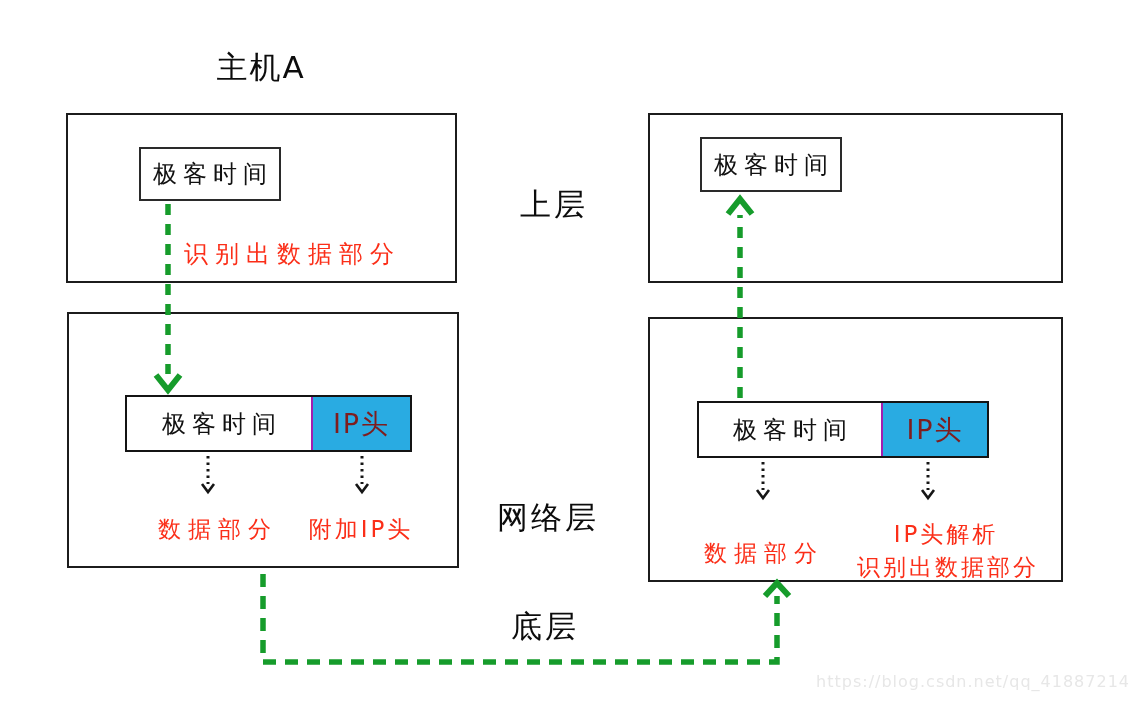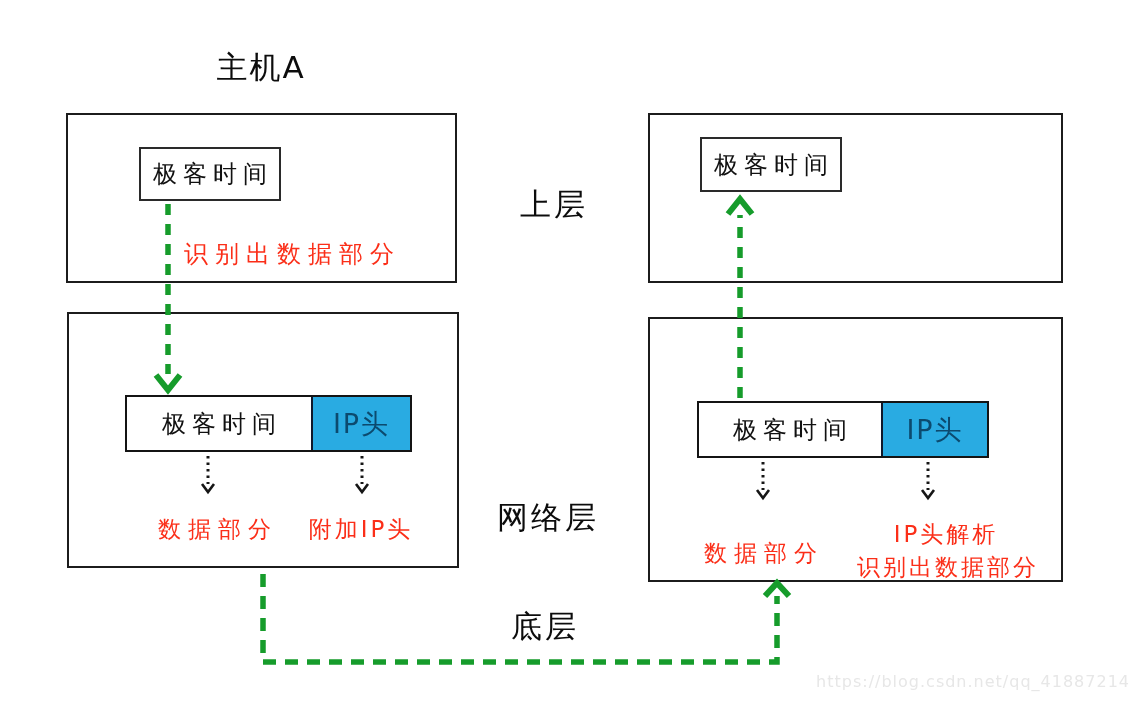--- a/index.html
+++ b/index.html
@@ -32,22 +32,22 @@
     display:flex;
     background:#fff;
   }
   .packet .payload{
     flex:1;display:flex;align-items:center;justify-content:center;
     font-size:24px;letter-spacing:6px;color:#111;padding-left:6px;
   }
   .packet .iphdr{
     display:flex;align-items:center;justify-content:center;
     background:var(--blue);
-    border-left:2px solid #0f172a;
-    font-size:27px;letter-spacing:2px;color:#0c4a6e;
+    border-left:2px solid #a21caf;
+    font-size:27px;letter-spacing:2px;color:#7f1d1d;
     box-sizing:border-box;
   }
   .title{
     position:absolute;
     font-size:31px;color:#0c0c0c;letter-spacing:2px;
     white-space:nowrap;transform:translateX(-50%);
   }
   .layer-label{
     position:absolute;
     font-size:31px;color:#0c0c0c;letter-spacing:3px;

